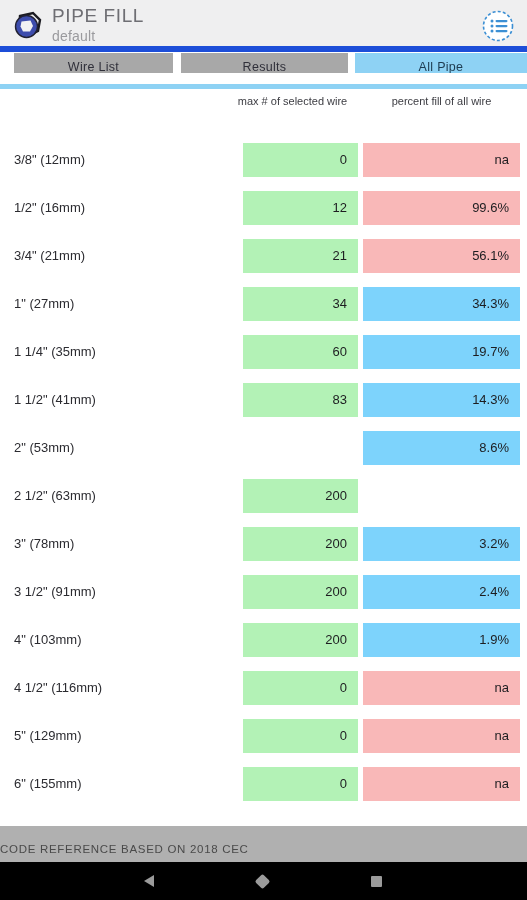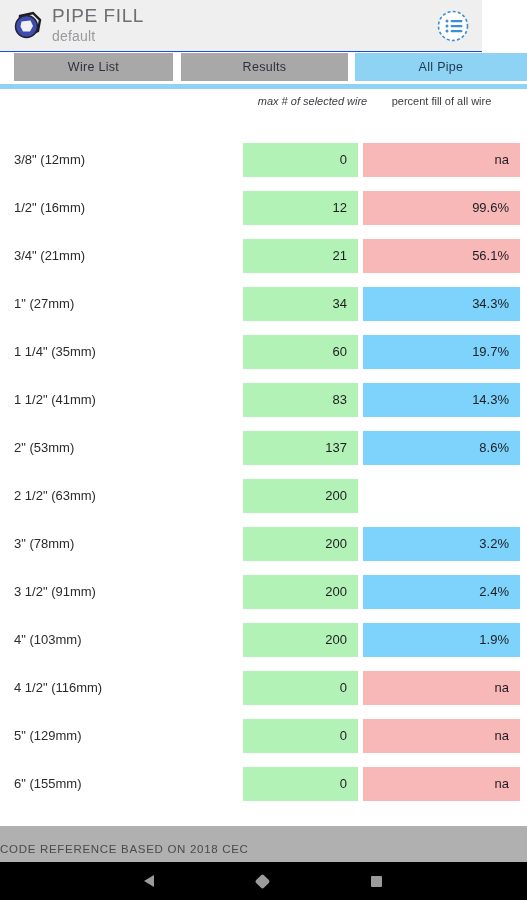--- a/index.html
+++ b/index.html
@@ -18,24 +18,24 @@
     width: 527px;
     height: 900px;
     position: relative;
     background: #ffffff;
   }
 
   
   .appbar {
     position: absolute;
     left: 0; top: 0;
-    width: 482px;
+    width: 527px;
     height: 52px;
     background: #efeff0;
-    border-bottom: 1px solid #1d4ed8;
+    border-bottom: 6px solid #1d4ed8;
     box-sizing: border-box;
   }
   .brand-logo {
     position: absolute;
     left: 11px; top: 9px;
     width: 34px; height: 34px;
   }
   .title-block {
     position: absolute;
     left: 52px; top: 3px;
@@ -65,21 +65,21 @@
   .tabbar {
     position: absolute;
     left: 0; top: 53px;
     width: 527px;
     height: 38px;
     background: #ffffff;
   }
   .tab {
     position: absolute;
     top: 0;
-    height: 28px;
+    height: 20px;
     line-height: 28px;
     text-align: center;
     font-size: 12.5px;
     color: #30303a;
     background: #a8a8a8;
     letter-spacing: 0.3px;
     cursor: pointer;
     overflow: hidden;
     white-space: nowrap;
   }
@@ -106,21 +106,21 @@
     height: 42px;
   }
   .col-head {
     position: absolute;
     top: 0;
     text-align: center;
     font-size: 11px;
     color: #3c3c42;
     line-height: 15px;
   }
-  .col-head-0 { left: 255px; width: 115px; font-style: italic; }
+  .col-head-0 { left: 235px; width: 115px; }
   .col-head-1 { left: 363px; width: 157px; }
 
   
   .rows {
     position: absolute;
     left: 0; top: 136px;
     width: 527px;
   }
   .row {
     position: relative;
@@ -287,21 +287,20 @@
         <div class="cell cell-count">60</div>
         <div class="cell cell-fill fill-ok">19.7%</div>
       </div>
       <div class="row">
         <div class="row-label">1 1/2" (41mm)</div>
         <div class="cell cell-count">83</div>
         <div class="cell cell-fill fill-ok">14.3%</div>
       </div>
       <div class="row">
         <div class="row-label">2" (53mm)</div>
-        <div class="cell cell-count">137</div>
         <div class="cell cell-fill fill-ok">8.6%</div>
       </div>
       <div class="row">
         <div class="row-label">2 1/2" (63mm)</div>
         <div class="cell cell-count">200</div>
       </div>
       <div class="row">
         <div class="row-label">3" (78mm)</div>
         <div class="cell cell-count">200</div>
         <div class="cell cell-fill fill-ok">3.2%</div>

